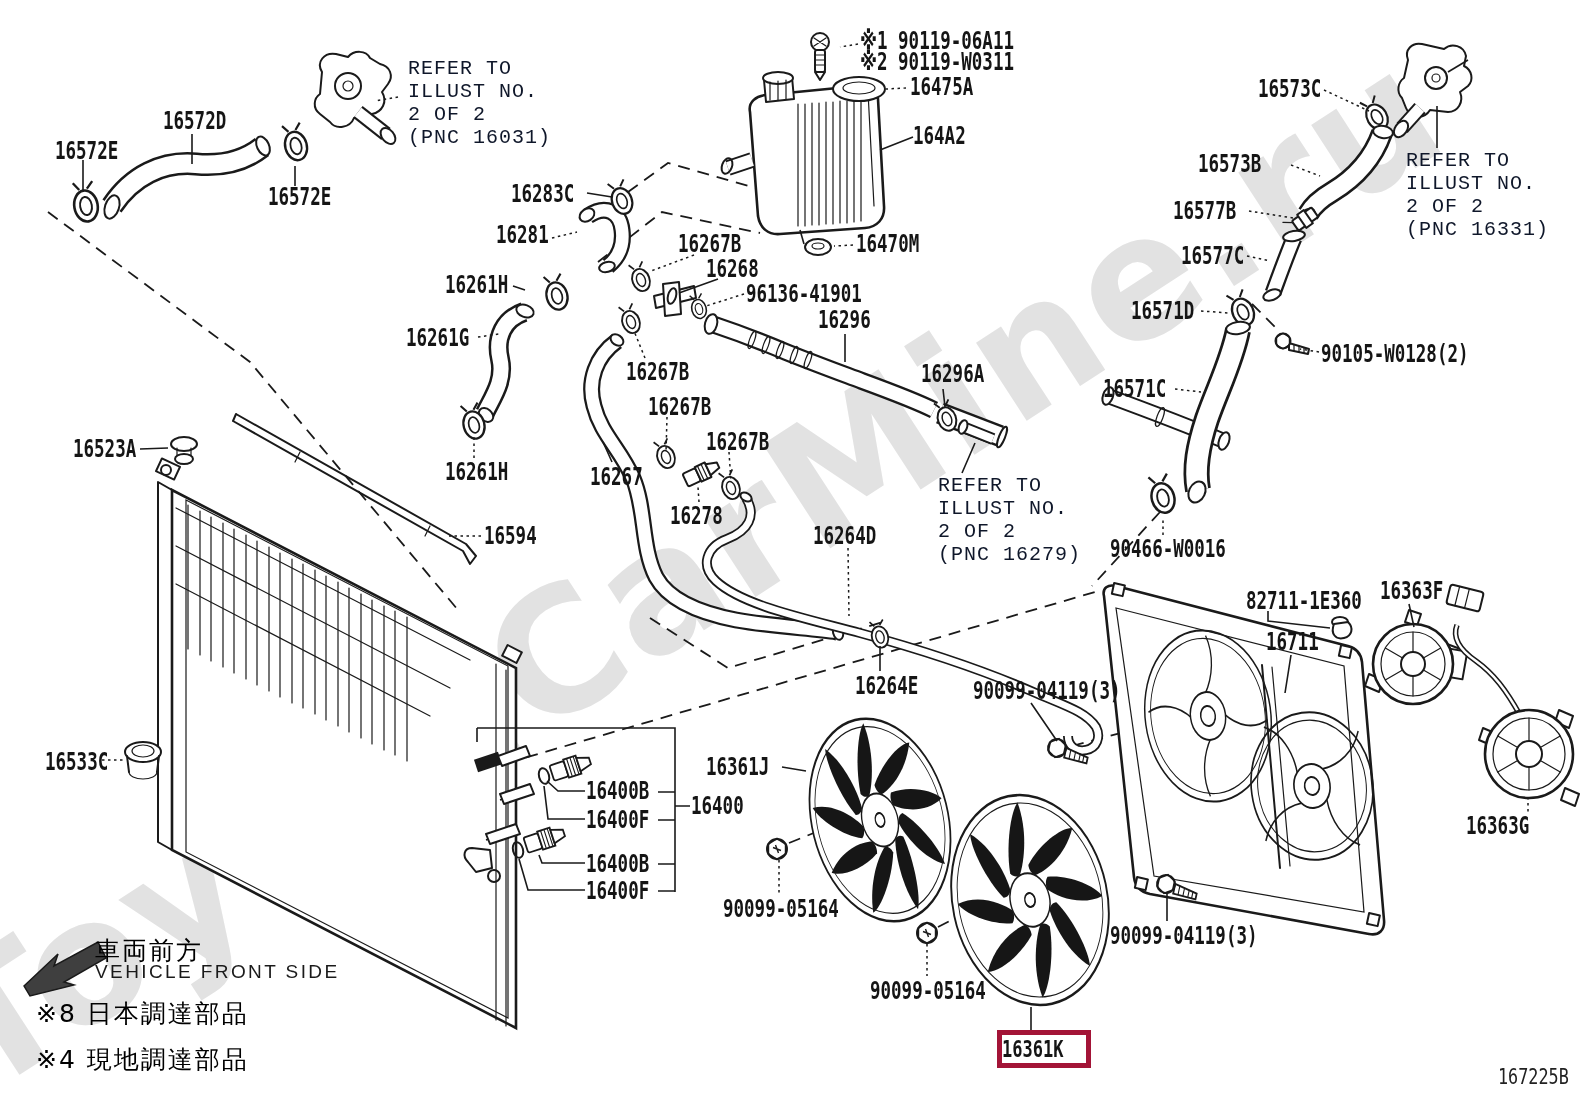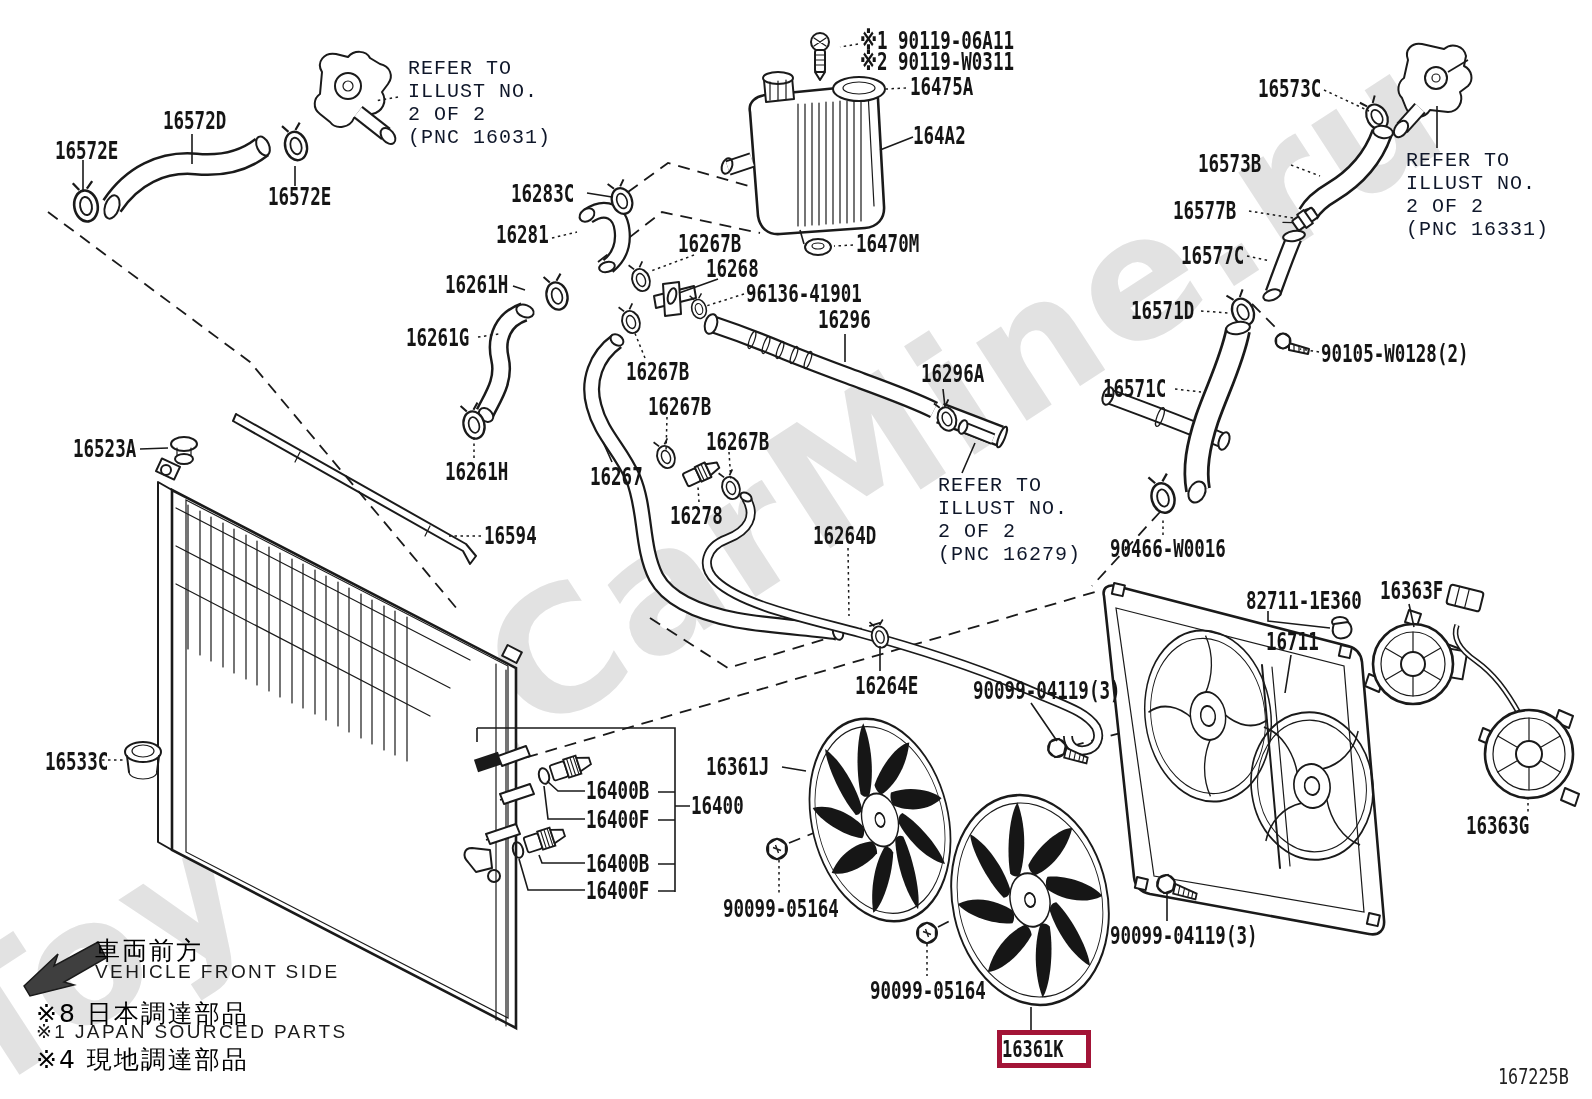--- a/index.html
+++ b/index.html
@@ -459,18 +459,17 @@
 2 OF 2
 (PNC 16331)</div>
 
 <div class="hlbox" style="left:997px;top:1030px;width:84px;height:28px">
   <span class="pl">16361K</span>
 </div>
 
 <div class="legend-jp" style="left:95px;top:934px">車両前方</div>
 <div class="legend-en" style="left:95px;top:961px">VEHICLE FRONT SIDE</div>
 <div class="legend-jp" style="left:36px;top:997px">※8 日本調達部品</div>
-<div class="legend-en" style="left:36px;top:1020px">※1 JAPAN SOURCED PARTS</div>
 <div class="legend-jp" style="left:36px;top:1043px">※4 現地調達部品</div>
 
 <div class="doc" style="left:1498px;top:1065px">167225B</div>
 
 </div>
 
 </body></html>

